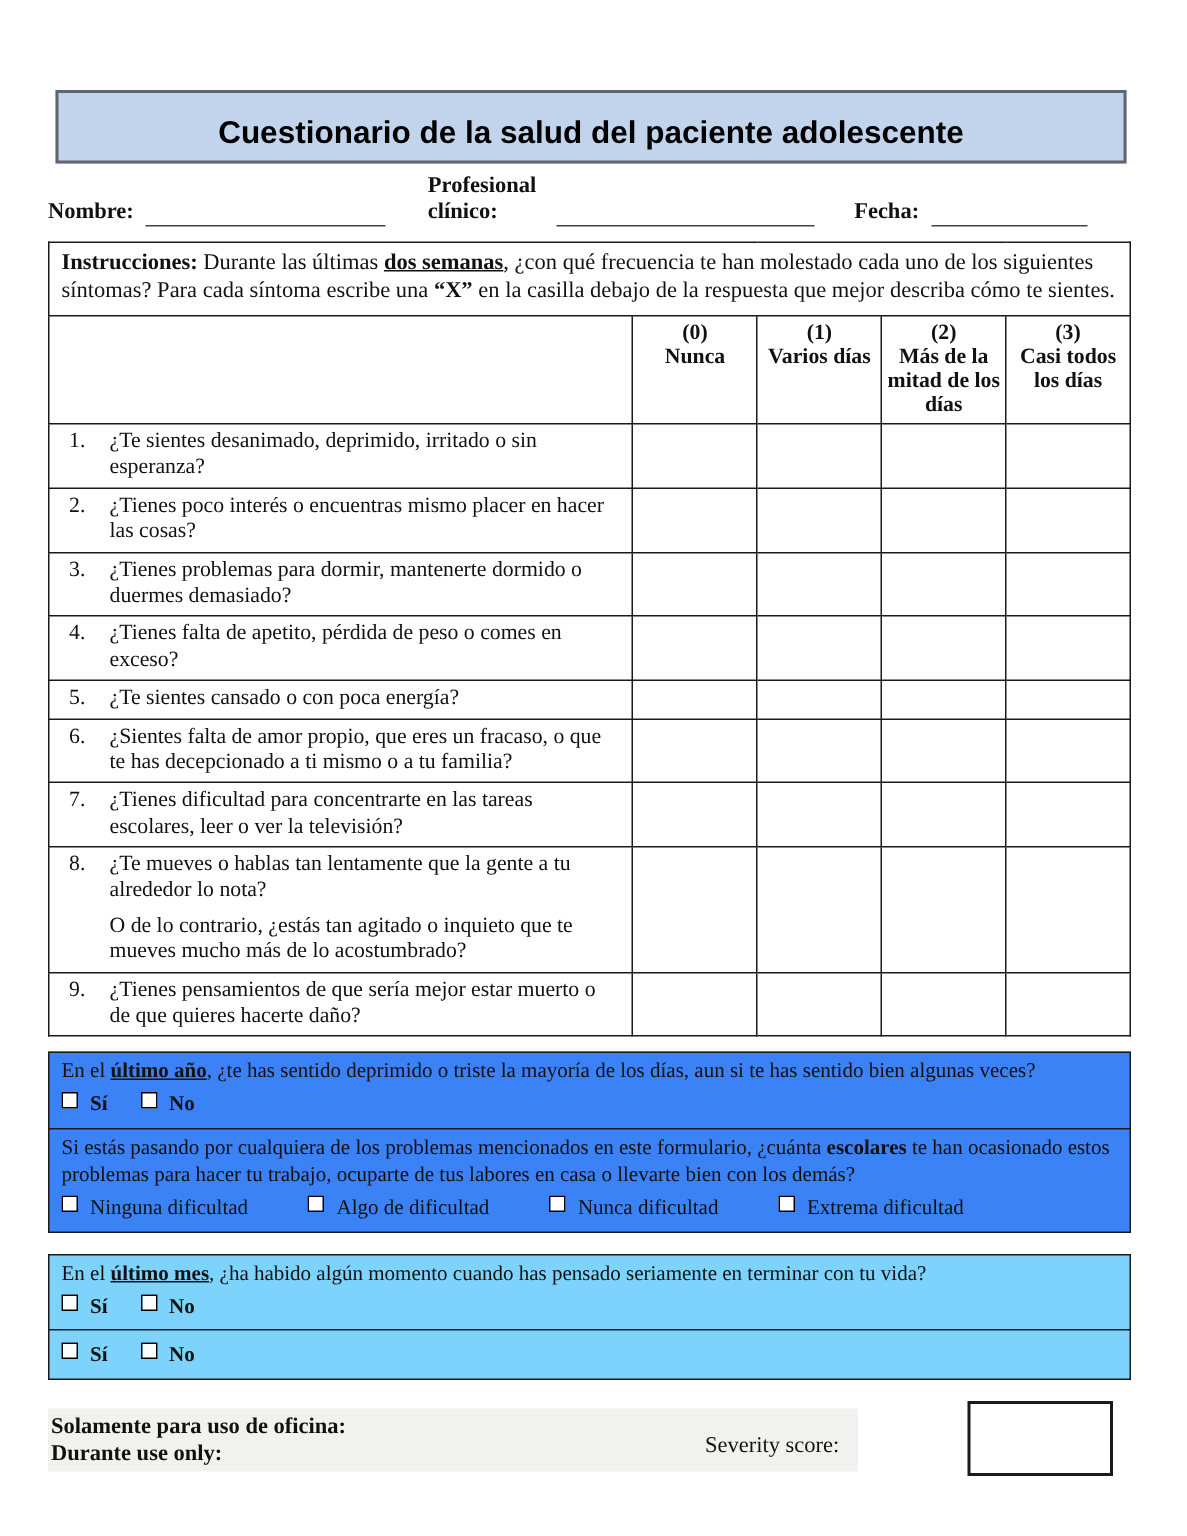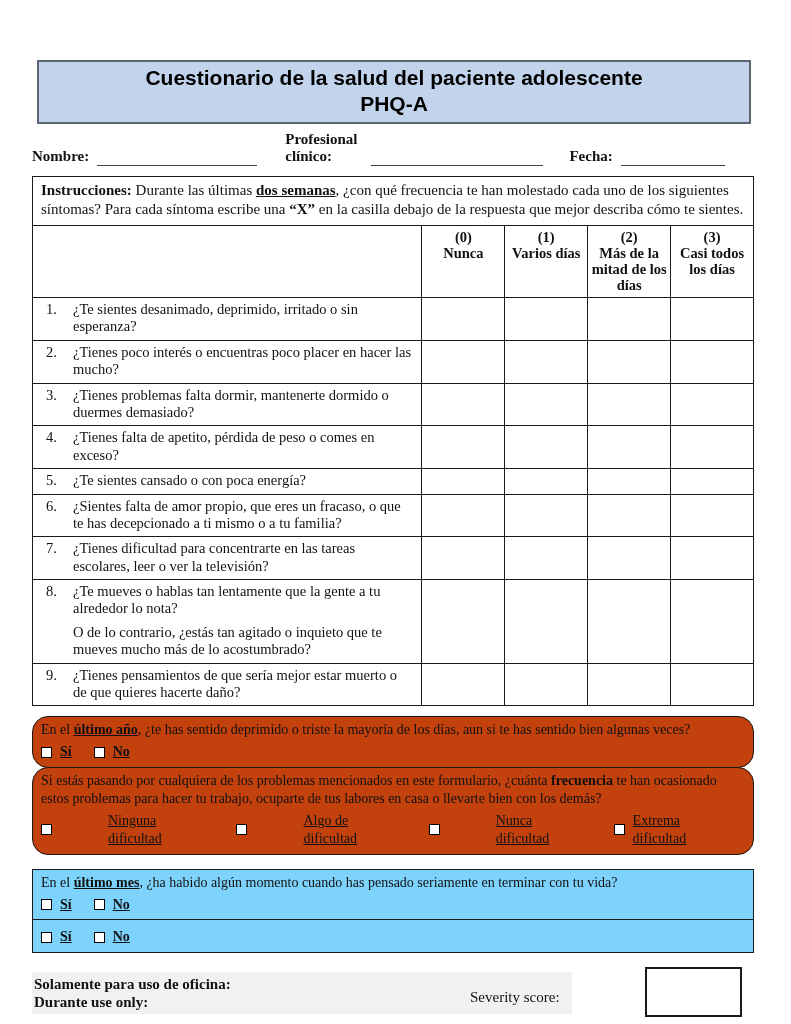--- a/index.html
+++ b/index.html
@@ -11,21 +11,21 @@
     overflow: hidden;
   }
   .content { width: 722px; margin: 60px auto 0 32px; }
 
   
   .title-box {
     margin-left: 5px; width: 714px;
     background: #c2d4eb;
     border: 2px solid #5d6570;
     text-align: center;
-    padding: 3px 0 5px 0;
+    padding: 14px 0 5px 0;
   }
   .title-box .t-line {
     font-family: "Liberation Sans", sans-serif;
     font-weight: bold; font-size: 21px; line-height: 26px; color: #000;
   }
 
   
   .fields-row {
     display: flex; align-items: flex-end;
     margin-top: 7px; font-size: 15px; font-weight: bold;
@@ -58,27 +58,27 @@
   .qtext { flex: 1; padding-right: 4px; }
   .qtext2 { margin-top: 6px; }
   td.ans-cell { background: #ffffff; }
 
   
   .fbox {
     width: 722px; border: 1.5px solid #1a1a1a;
     padding: 4px 6px 6px 8px; font-size: 14px; line-height: 18px;
   }
   .fbox + .fbox { margin-top: -1.5px; }
-  .green { background: #c2410c; border-radius: 16px; }
+  .green { background: #3b82f6; }
   .pink  { background: #7dd3fc; }
   .sec-green { margin-top: 10px; }
   .sec-pink  { margin-top: 14px; }
   .opts { display: flex; align-items: center; margin-top: 4px; }
-  .opt { display: flex; align-items: center; margin-right: 22px; text-decoration: underline; }
-  .opt-wide { margin-right: 40px; gap: 48px; }
+  .opt { display: flex; align-items: flex-start; margin-right: 22px; }
+  .opt-wide { margin-right: 40px; }
   .cb {
     display: inline-block; width: 11px; height: 11px;
     border: 1.5px solid #000; background: #fff;
     margin-right: 8px; flex: none;
   }
   .opt-label-bold { font-weight: bold; }
 
   
   .office-section { position: relative; margin-top: 14px; height: 52px; }
   .office-bar {
@@ -94,21 +94,20 @@
     background: #ffffff; border: 2px solid #1a1a1a;
   }
 </style>
 </head>
 <body>
 
 <div class="content">
 
   <div class="title-box">
     <div class="t-line">Cuestionario de la salud del paciente adolescente</div>
-    <div class="t-line">PHQ-A</div>
   </div>
 
   <div class="fields-row">
     <span class="f-label">Nombre:</span>
     <span class="blank-line nl"></span>
     <span class="sp1"></span>
     <span class="clin-label">
       <span>Profesional</span><br>
       <span>clínico:</span>
     </span>
@@ -161,33 +160,33 @@
       </td>
       <td class="ans-cell"></td>
       <td class="ans-cell"></td>
       <td class="ans-cell"></td>
       <td class="ans-cell"></td>
     </tr>
     <tr>
       <td class="q-cell">
         <div class="qrow">
               <span class="qnum">2.</span>
-              <span class="qtext">¿Tienes poco interés o encuentras poco placer en hacer las mucho?</span>
+              <span class="qtext">¿Tienes poco interés o encuentras mismo placer en hacer las cosas?</span>
             </div>
       </td>
       <td class="ans-cell"></td>
       <td class="ans-cell"></td>
       <td class="ans-cell"></td>
       <td class="ans-cell"></td>
     </tr>
     <tr>
       <td class="q-cell">
         <div class="qrow">
               <span class="qnum">3.</span>
-              <span class="qtext">¿Tienes problemas falta dormir, mantenerte dormido o duermes demasiado?</span>
+              <span class="qtext">¿Tienes problemas para dormir, mantenerte dormido o duermes demasiado?</span>
             </div>
       </td>
       <td class="ans-cell"></td>
       <td class="ans-cell"></td>
       <td class="ans-cell"></td>
       <td class="ans-cell"></td>
     </tr>
     <tr>
       <td class="q-cell">
         <div class="qrow">
@@ -271,21 +270,21 @@
             <span class="cb"></span>
             <span class="opt-label-bold">Sí</span>
           </span>
         <span class="opt">
             <span class="cb"></span>
             <span class="opt-label-bold">No</span>
           </span>
       </div>
     </div>
     <div class="fbox green">
-      <div><span>Si estás pasando por cualquiera de los problemas mencionados en este formulario, ¿cuánta </span><span class="bold">frecuencia</span><span> te han ocasionado estos problemas para hacer tu trabajo, ocuparte de tus labores en casa o llevarte bien con los demás?</span></div>
+      <div><span>Si estás pasando por cualquiera de los problemas mencionados en este formulario, ¿cuánta </span><span class="bold">escolares</span><span> te han ocasionado estos problemas para hacer tu trabajo, ocuparte de tus labores en casa o llevarte bien con los demás?</span></div>
       <div class="opts">
         <span class="opt opt-wide">
             <span class="cb"></span>
             <span>Ninguna dificultad</span>
           </span>
         <span class="opt opt-wide">
             <span class="cb"></span>
             <span>Algo de dificultad</span>
           </span>
         <span class="opt opt-wide">

